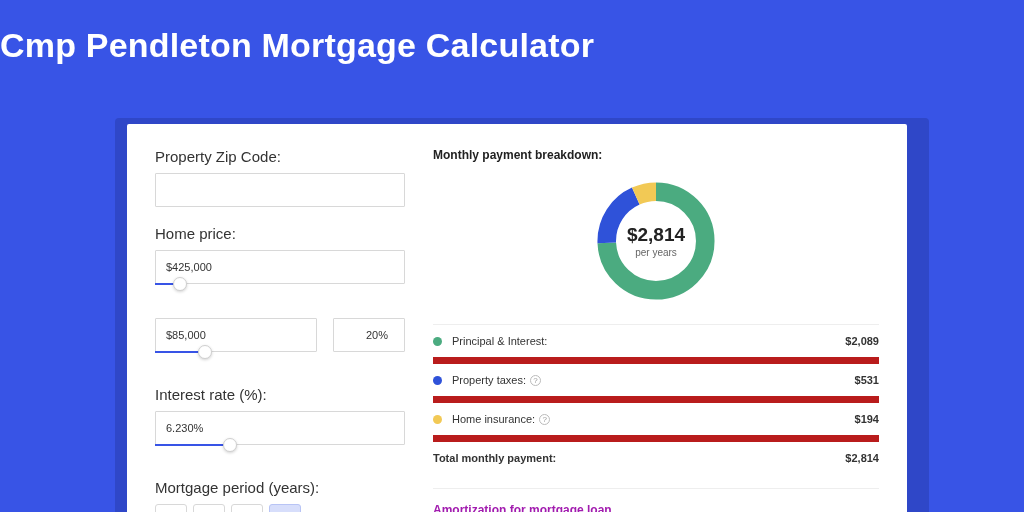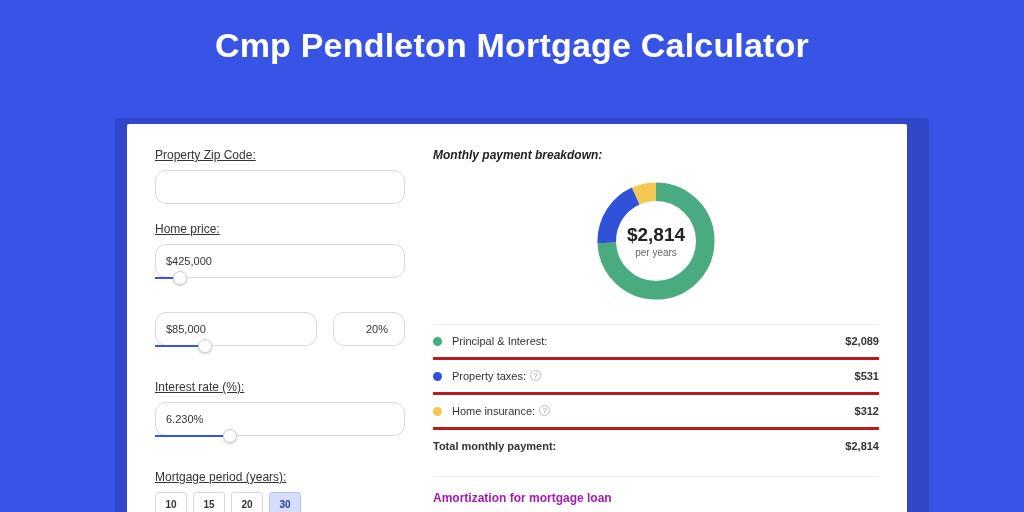--- a/index.html
+++ b/index.html
@@ -5,21 +5,20 @@
   * { box-sizing: border-box; margin: 0; padding: 0; }
   body {
     font-family: -apple-system, BlinkMacSystemFont, 'Segoe UI', Arial, sans-serif;
     background: #3854e6;
     width: 1024px;
     height: 512px;
     overflow: hidden;
   }
   .page-title {
     color: #fff;
-    text-align: center;
     font-size: 34px;
     font-weight: 700;
     padding: 26px 0 20px 0;
     letter-spacing: 0.2px;
   }
   .card-shadow {
     position: absolute;
     top: 118px;
     left: 115px;
     right: 95px;
@@ -34,32 +33,31 @@
     right: 117px;
     background: #fff;
     border-radius: 2px;
     padding: 24px 28px 16px 28px;
     height: 420px;
   }
   .cols { display: flex; gap: 28px; }
   .left { width: 250px; flex: 0 0 250px; }
   .right { flex: 1; }
   .field-label {
-    font-size: 12px;
+    font-size: 15px;
     color: #333;
     margin-bottom: 8px;
     display: block;
-    text-decoration: underline;
   }
   .field-group { margin-bottom: 18px; position: relative; }
   .text-input {
     width: 100%;
     height: 34px;
     border: 1px solid #d8d8d8;
-    border-radius: 11px;
+    border-radius: 1px;
     padding: 0 10px;
     font-size: 11px;
     color: #333;
   }
   .slider-track {
     position: relative;
     height: 18px;
     margin-top: -2px;
   }
   .slider-line {
@@ -102,21 +100,20 @@
   .period-btn.active {
     background: #d7defb;
     border-color: #b8c4f5;
     color: #2a3a9a;
   }
   .section-heading {
     font-size: 12px;
     font-weight: 700;
     color: #222;
     margin-bottom: 14px;
-    font-style: italic;
   }
   .donut-wrap {
     display: flex;
     justify-content: center;
     margin-bottom: 18px;
   }
   .donut { position: relative; width: 130px; height: 130px; }
   .donut svg { width: 130px; height: 130px; transform: rotate(-90deg); }
   .donut-center {
     position: absolute;
@@ -125,34 +122,34 @@
     flex-direction: column;
     align-items: center;
     justify-content: center;
   }
   .donut-amount { font-size: 19px; font-weight: 700; color: #222; }
   .donut-sub { font-size: 10px; color: #666; margin-top: 1px; }
   .legend-row {
     display: flex;
     align-items: center;
     padding: 10px 0;
-    border-top: 3px solid #b91c1c;
+    border-top: 7px solid #b91c1c;
     font-size: 11px;
     color: #333;
   }
   .legend-row:first-of-type { border-top: 1px solid #eee; }
   .legend-row.total { font-weight: 700; }
   .legend-dot {
     width: 9px;
     height: 9px;
     border-radius: 50%;
     margin-right: 10px;
     flex: 0 0 9px;
   }
-  .legend-label { flex: 1; display: flex; align-items: flex-start; gap: 4px; }
+  .legend-label { flex: 1; display: flex; align-items: flex-end; gap: 4px; }
   .info-icon {
     width: 11px;
     height: 11px;
     border: 1px solid #bbb;
     border-radius: 50%;
     font-size: 8px;
     color: #999;
     display: inline-flex;
     align-items: center;
     justify-content: center;
@@ -256,21 +253,21 @@
               <span class="info-icon">?</span>
             </span>
             <span class="legend-value">$531</span>
           </div>
           <div class="legend-row">
             <span class="legend-dot" style="background: rgb(242, 201, 85);"></span>
             <span class="legend-label">
               <span>Home insurance:</span>
               <span class="info-icon">?</span>
             </span>
-            <span class="legend-value">$312</span>
+            <span class="legend-value">$194</span>
           </div>
         </div>
 
       <div class="legend-row total">
         <span class="legend-label">Total monthly payment:</span>
         <span class="legend-value">$2,814</span>
       </div>
 
       <div class="amort-block">
         <div class="amort-title">Amortization for mortgage loan</div>

